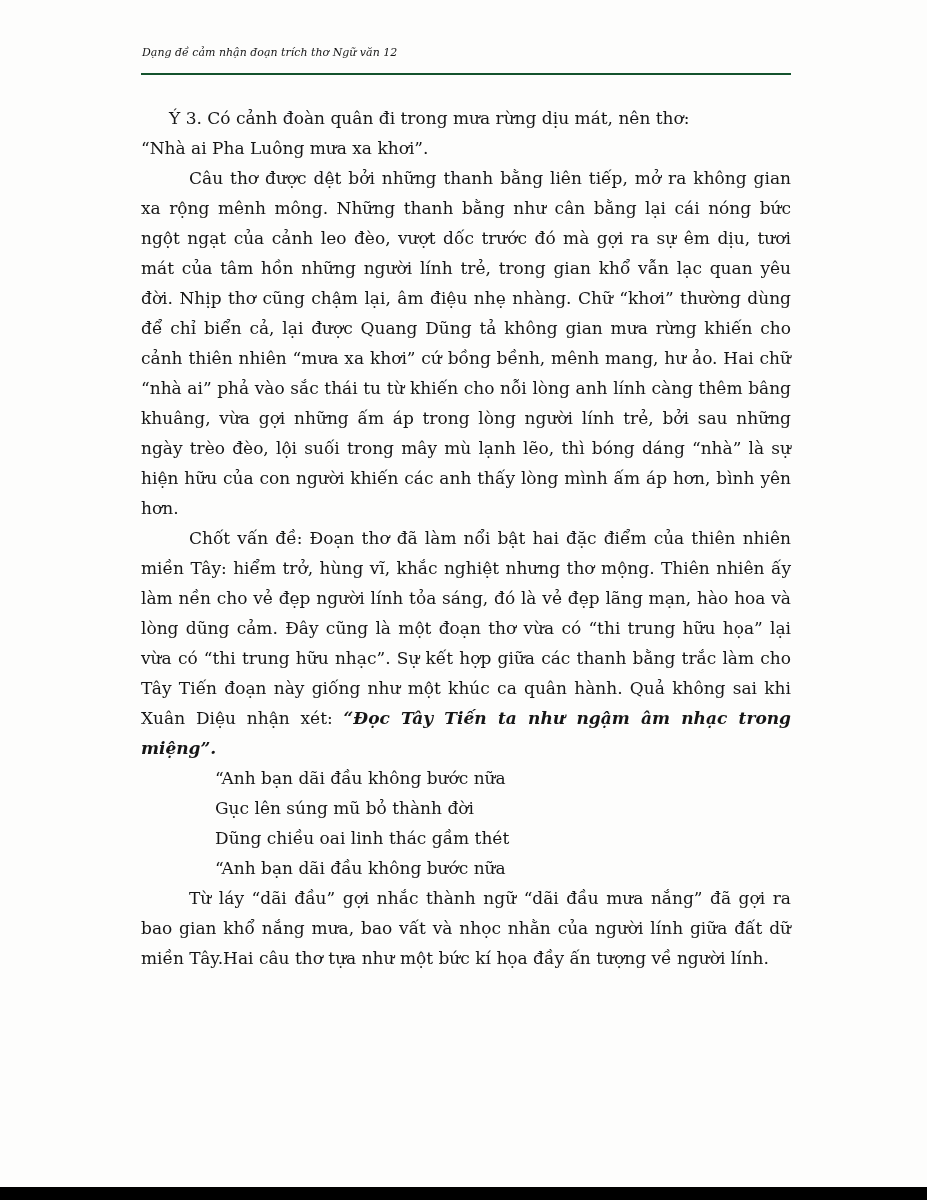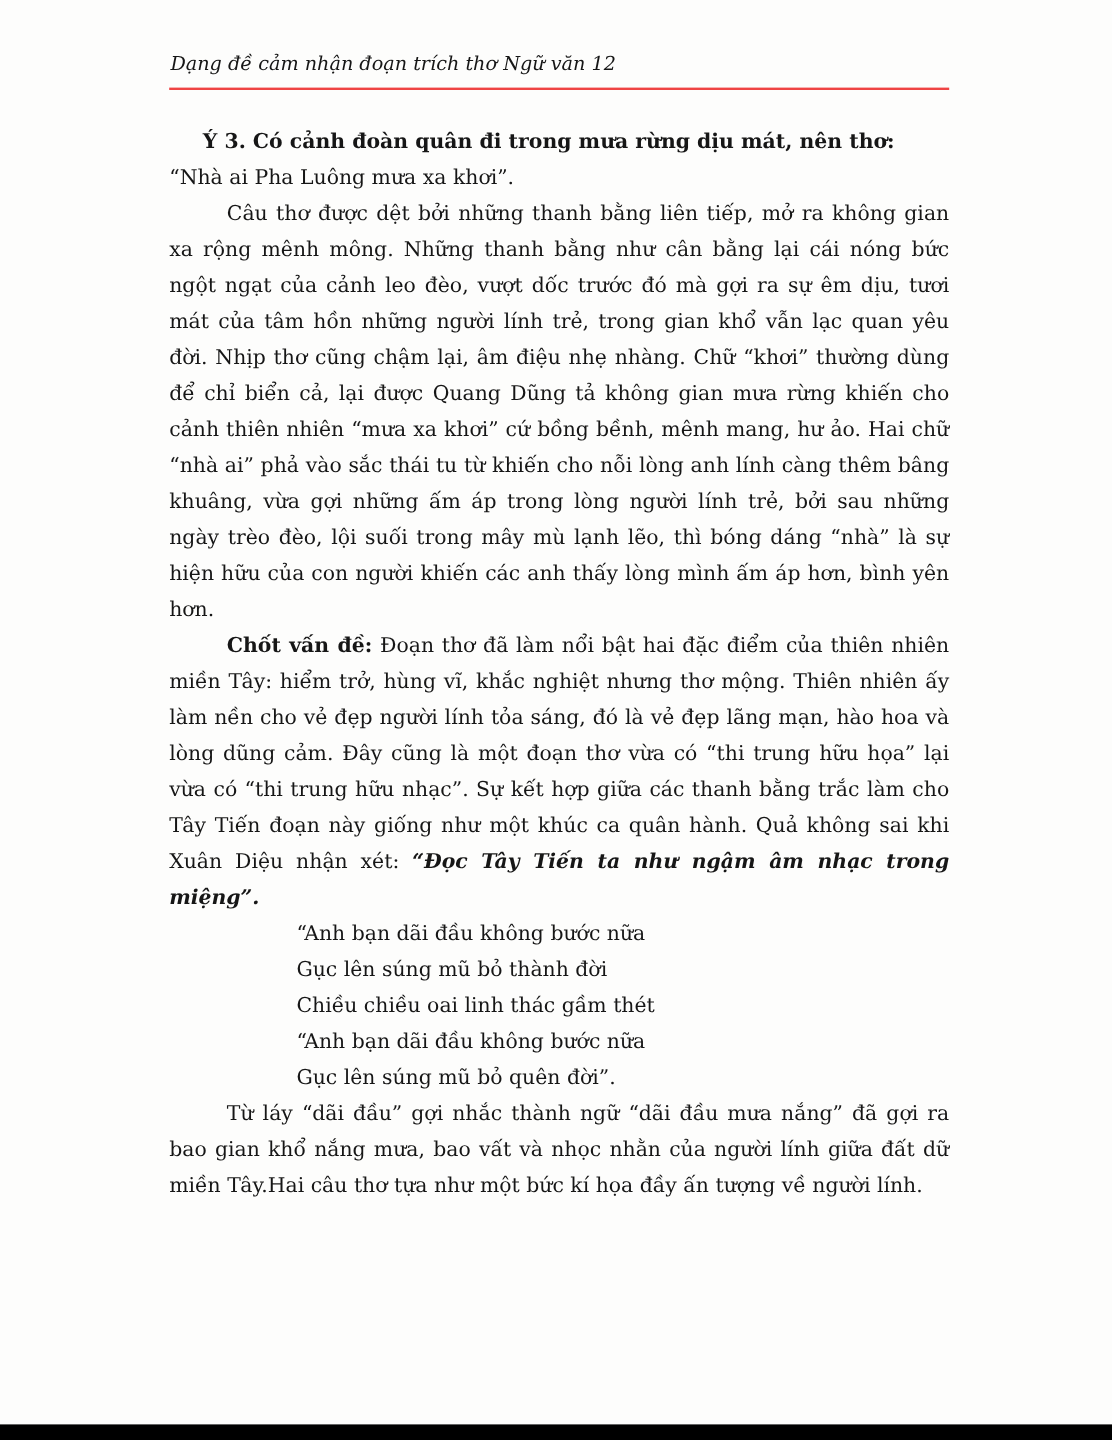--- a/index.html
+++ b/index.html
@@ -11,37 +11,37 @@
     color: #161616;
     font-family: "DejaVu Serif", "Liberation Serif", serif;
     position: relative;
     overflow: hidden;
   }
   .page {
     padding: 40px 136px 0 141px;
   }
   .header {
     font-style: italic;
-    font-size: 16px;
+    font-size: 11px;
     line-height: 22px;
     padding: 2px 0 9px 1px;
-    border-bottom: 2px solid #ef4444;
+    border-bottom: 2px solid #14532d;
     margin-bottom: 6px;
   }
   .body-text {
     font-size: 17px;
     line-height: 30px;
   }
   p { text-align: justify; }
-  .bold { font-weight: bold; margin-top: 28px; }
+  .bold { font-weight: normal; margin-top: 28px; }
   .bolditalic { font-weight: bold; font-style: italic; }
   .indent { text-indent: 48px; }
   .indent-sm { text-indent: 28px; }
   .center { text-align: left; }
-  .poem { margin-left: 106px; }
+  .poem { margin-left: 74px; }
   .poem-line { text-align: left; }
   .bottom-bar {
     position: absolute;
     left: 0;
     bottom: 0;
     width: 100%;
     height: 13px;
     background: #000;
   }
 </style>
@@ -59,27 +59,26 @@
     <p class="center">“Nhà ai Pha Luông mưa xa khơi”.</p>
 
     <p class="indent">Câu thơ được dệt bởi những thanh bằng liên tiếp, mở ra không gian xa rộng mênh mông. Những thanh bằng như cân bằng lại cái nóng bức ngột ngạt của cảnh leo đèo, vượt dốc trước đó mà gợi ra sự êm dịu, tươi mát của tâm hồn những người lính trẻ, trong gian khổ vẫn lạc quan yêu đời. Nhịp thơ cũng chậm lại, âm điệu nhẹ nhàng. Chữ “khơi” thường dùng để chỉ biển cả, lại được Quang Dũng tả không gian mưa rừng khiến cho cảnh thiên nhiên “mưa xa khơi” cứ bồng bềnh, mênh mang, hư ảo. Hai chữ “nhà ai” phả vào sắc thái tu từ khiến cho nỗi lòng anh lính càng thêm bâng khuâng, vừa gợi những ấm áp trong lòng người lính trẻ, bởi sau những ngày trèo đèo, lội suối trong mây mù lạnh lẽo, thì bóng dáng “nhà” là sự hiện hữu của con người khiến các anh thấy lòng mình ấm áp hơn, bình yên hơn.</p>
 
     <p class="indent"><span class="bold">Chốt vấn đề:</span><span> Đoạn thơ đã làm nổi bật hai đặc điểm của thiên nhiên miền Tây: hiểm trở, hùng vĩ, khắc nghiệt nhưng thơ mộng. Thiên nhiên ấy làm nền cho vẻ đẹp người lính tỏa sáng, đó là vẻ đẹp lãng mạn, hào hoa và lòng dũng cảm. Đây cũng là một đoạn thơ vừa có “thi trung hữu họa” lại vừa có “thi trung hữu nhạc”. Sự kết hợp giữa các thanh bằng trắc làm cho Tây Tiến đoạn này giống như một khúc ca quân hành. Quả không sai khi Xuân Diệu nhận xét: </span><span class="bolditalic">“Đọc Tây Tiến ta như ngậm âm nhạc trong miệng”.</span></p>
 
 
     <div class="poem">
       <div class="poem-line">“Anh bạn dãi đầu không bước nữa</div>
       <div class="poem-line">Gục lên súng mũ bỏ thành đời</div>
-      <div class="poem-line">Chiều chiều oai linh thác gầm thét</div>
+      <div class="poem-line">Dũng chiều oai linh thác gầm thét</div>
     </div>
 
 
     <div class="poem">
       <div class="poem-line">“Anh bạn dãi đầu không bước nữa</div>
-      <div class="poem-line">Gục lên súng mũ bỏ quên đời”.</div>
     </div>
 
     <p class="indent">Từ láy “dãi đầu” gợi nhắc thành ngữ “dãi đầu mưa nắng” đã gợi ra bao gian khổ nắng mưa, bao vất và nhọc nhằn của người lính giữa đất dữ miền Tây.Hai câu thơ tựa như một bức kí họa đầy ấn tượng về người lính.</p>
 
   </div>
 </div>
 
 <div class="bottom-bar"></div>
 
 </body></html>

